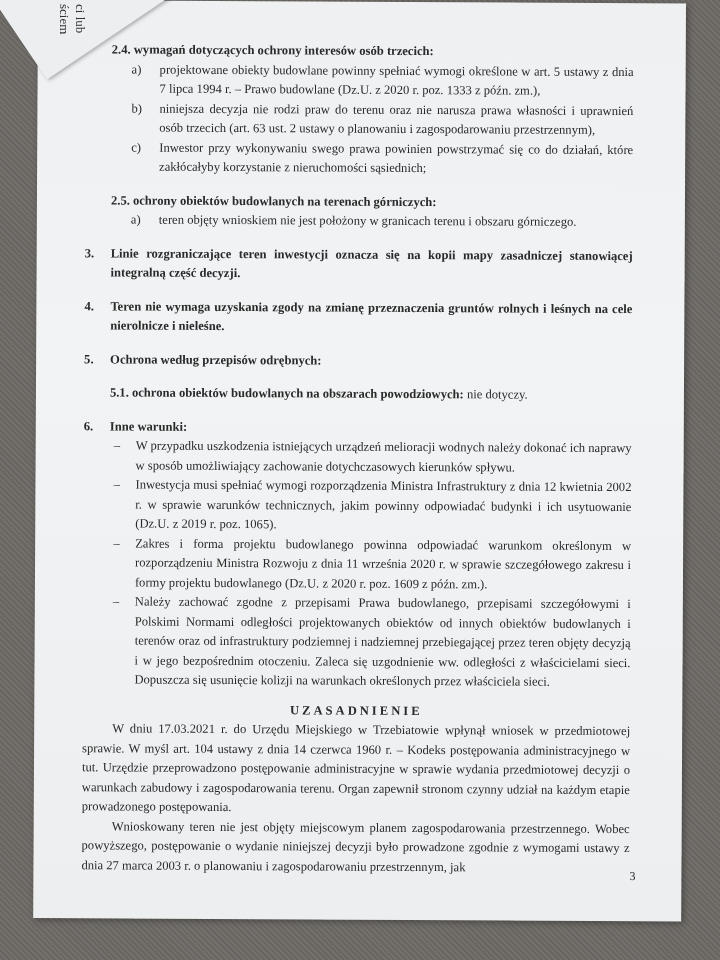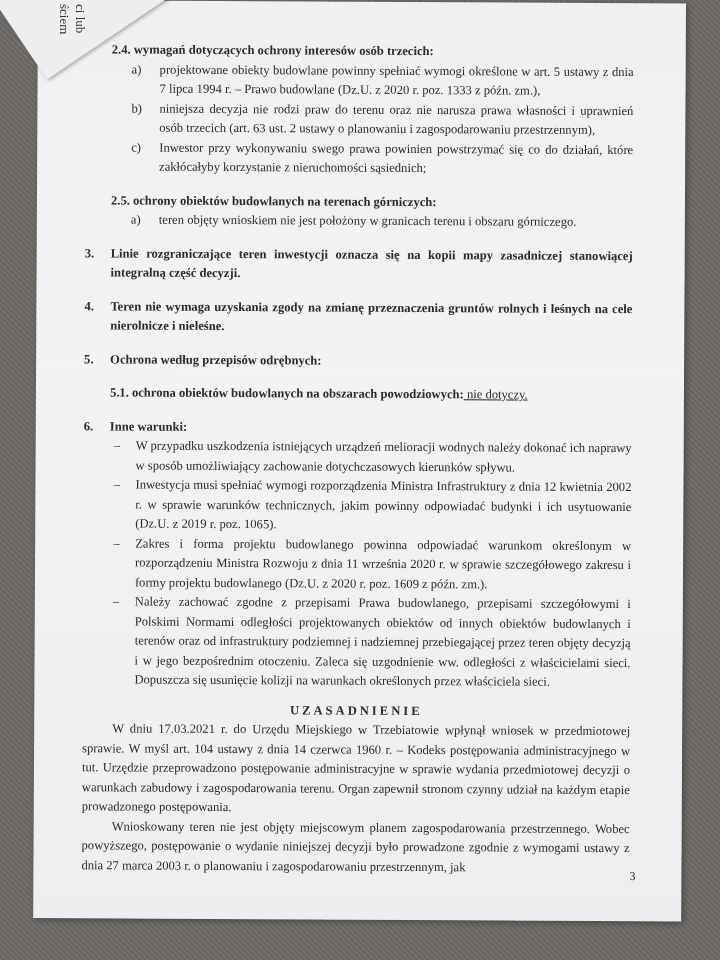--- a/index.html
+++ b/index.html
@@ -25,21 +25,21 @@
   .num{display:flex;font-weight:bold;}
   .num .lbl{width:26px;flex:none;}
   .num .txt{flex:1;text-align:justify;}
   .dash{display:flex;margin-left:30px;}
   .dash .lbl{width:22px;flex:none;}
   .dash .txt{flex:1;text-align:justify;}
   .gap{height:14px;}
   .center-title{text-align:center;font-weight:bold;letter-spacing:3px;margin-top:10px;}
   .para{text-align:justify;text-indent:30px;}
   .pagenum{position:absolute;left:596px;top:866px;font-size:12px;}
-  .normal{font-weight:normal;text-decoration:underline;}
+  .normal{font-weight:normal;}
 </style>
 </head>
 <body>
 
 <div class="corner-paper"></div>
 <div class="corner-text" style="left:88px;top:4px;">
   <div>ci lub</div>
   <div>ściem</div>
 </div>
 

